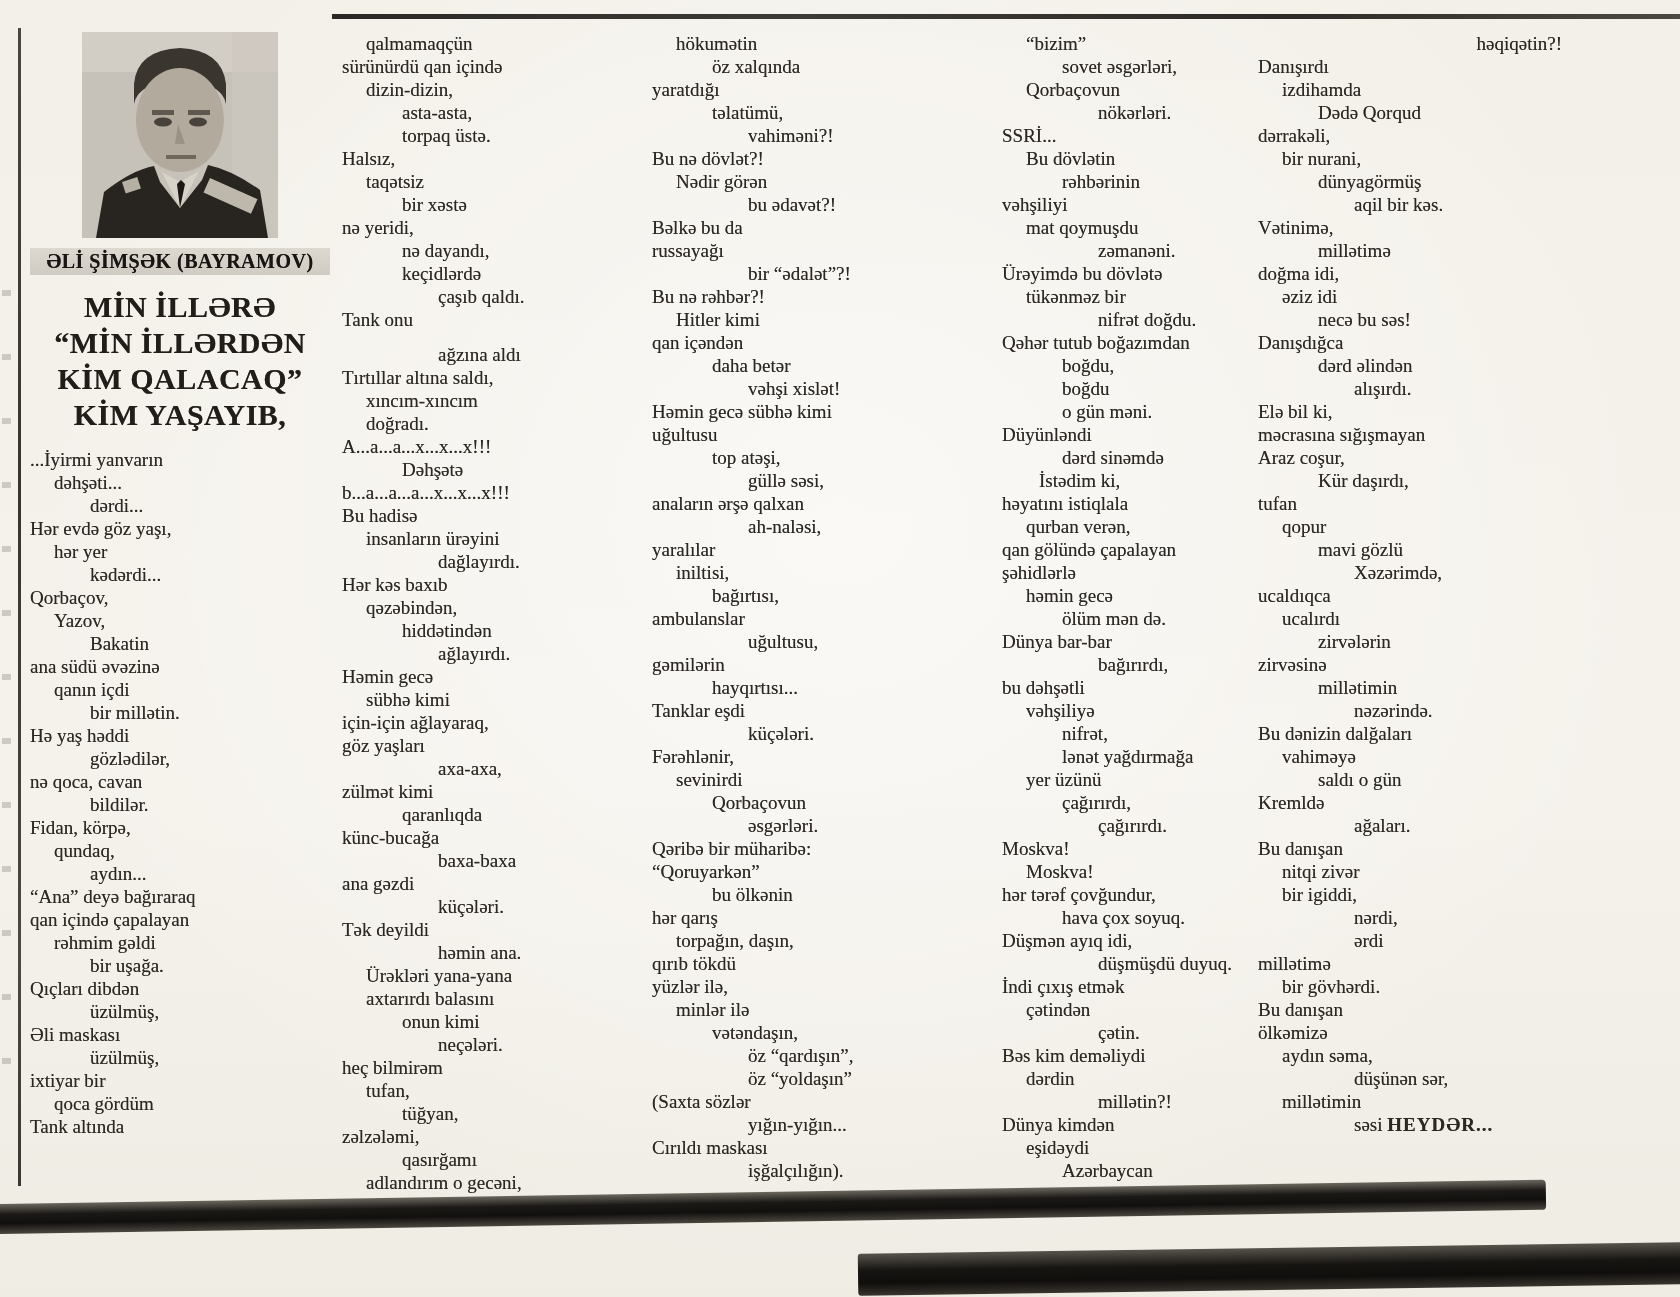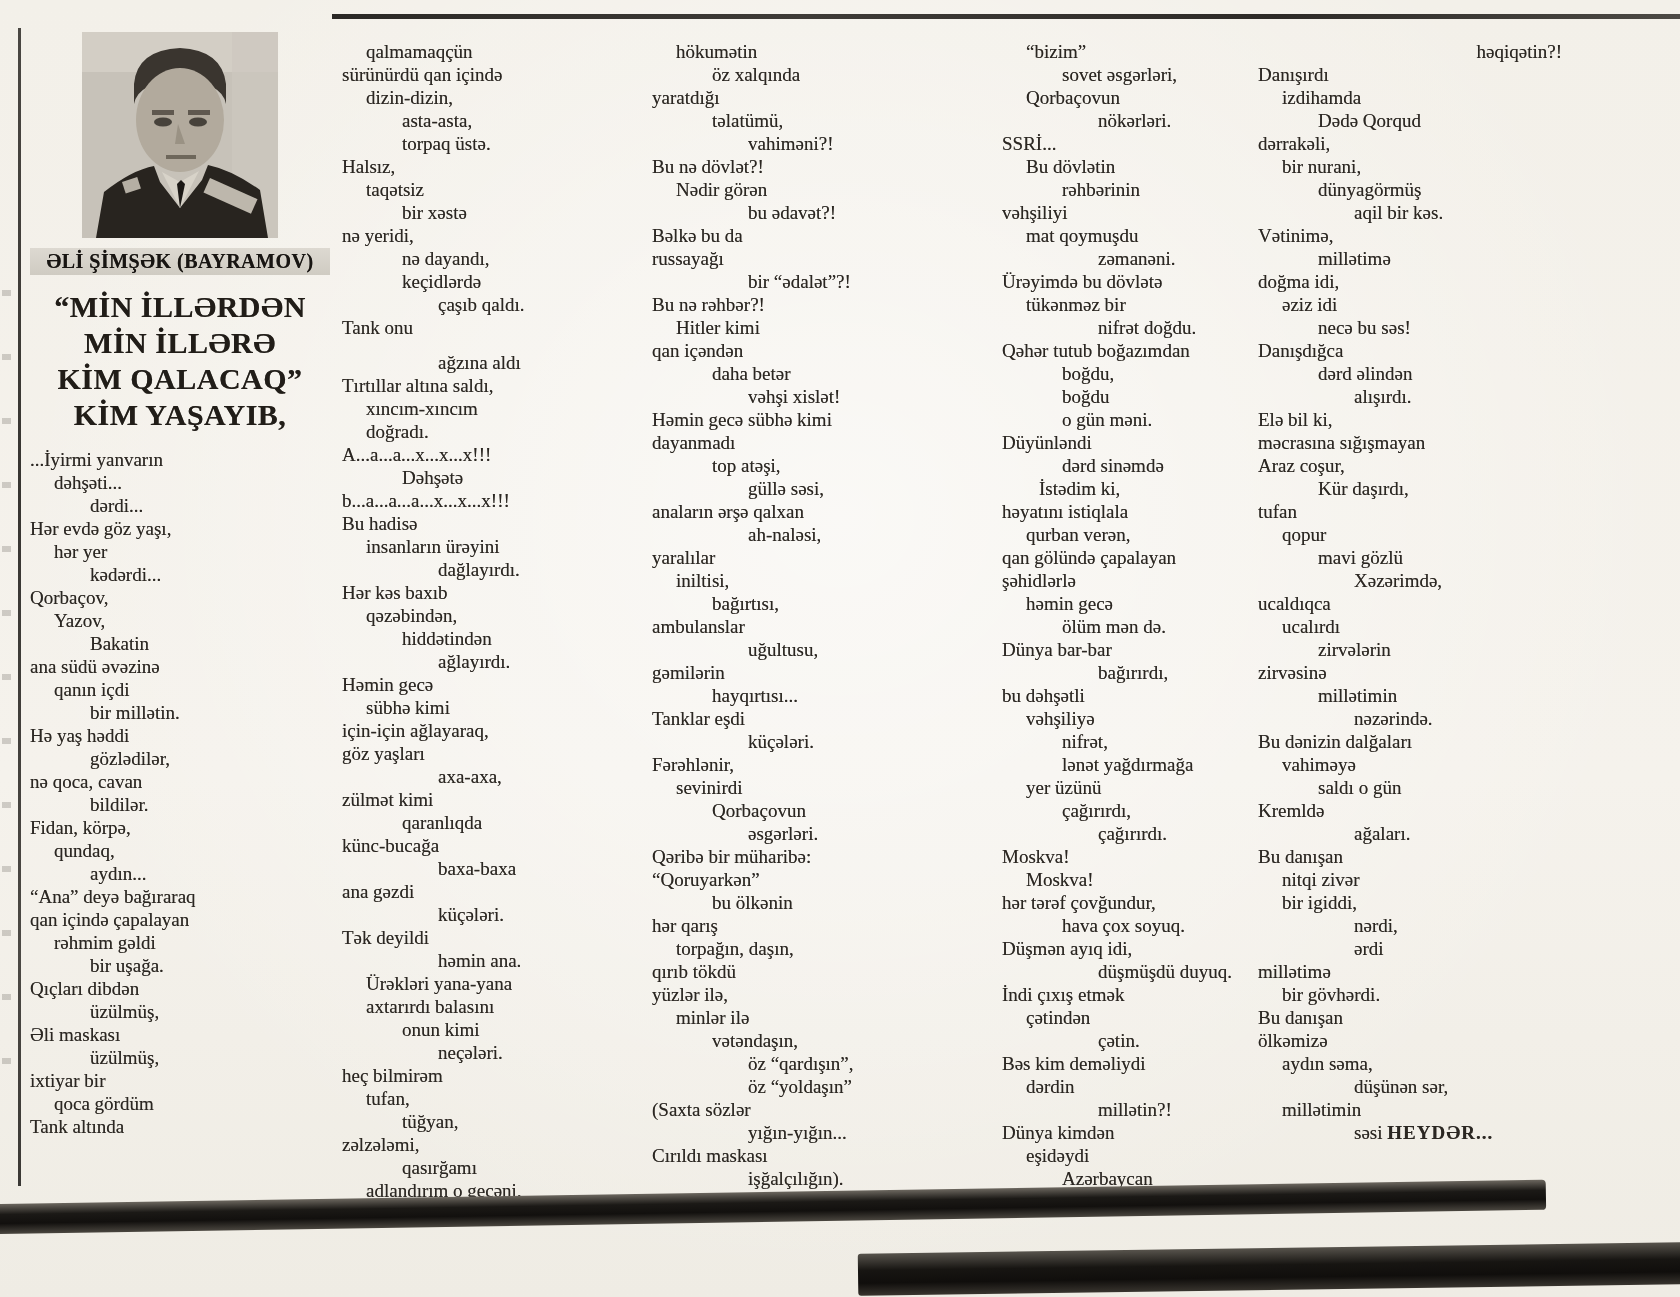--- a/index.html
+++ b/index.html
@@ -40,21 +40,21 @@
     transform: rotate(-0.9deg);
     border-radius: 4px;
   }
   .scan-bar-2 {
     position: absolute; left: 858px; top: 1248px; width: 832px; height: 42px;
     background: linear-gradient(180deg, #57534c 0%, #171512 40%, #100e0c 70%, #38342e 100%);
     transform: rotate(-0.8deg);
     border-radius: 3px;
   }
   
-  .col { position: absolute; top: 40px; width: 305px; }
+  .col { position: absolute; top: 32px; width: 305px; }
   #col1 { left: 30px;  top: 26px; width: 300px; }
   #col2 { left: 342px; }
   #col3 { left: 652px; }
   #col4 { left: 1002px; }
   #col5 { left: 1258px; width: 310px; }
   .poem-line {
     font-size: 19px;
     line-height: 23px;
     white-space: nowrap;
     color: #2b2722;
@@ -132,22 +132,22 @@
         <path d="M95 152 L98 176 L103 152 L99 148 Z" fill="#1c1916"></path>
 
         <rect x="128" y="146" width="52" height="16" fill="#bdb7ac" transform="rotate(24 128 146)"></rect>
         <rect x="40" y="150" width="16" height="12" fill="#b5afa4" transform="rotate(-18 40 150)"></rect>
       </svg>
     </div>
 
     <div class="name-banner">ƏLİ ŞİMŞƏK (BAYRAMOV)</div>
 
     <div class="poem-title">
+      <div>MİN İLLƏRƏ</div>
       <div>“MİN İLLƏRDƏN</div>
-      <div>MİN İLLƏRƏ</div>
       <div>KİM QALACAQ”</div>
       <div>KİM YAŞAYIB,</div>
     </div>
 
 
     <div class="col1-poem">
         <div class="poem-line" style="padding-left: 0px;">...İyirmi yanvarın</div>
         <div class="poem-line" style="padding-left: 24px;">dəhşəti...</div>
         <div class="poem-line" style="padding-left: 60px;">dərdi...</div>
         <div class="poem-line" style="padding-left: 0px;">Hər evdə göz yaşı,</div>
@@ -243,21 +243,21 @@
       <div class="poem-line" style="padding-left: 96px;">bu ədavət?!</div>
       <div class="poem-line" style="padding-left: 0px;">Bəlkə bu da</div>
       <div class="poem-line" style="padding-left: 0px;">russayağı</div>
       <div class="poem-line" style="padding-left: 96px;">bir “ədalət”?!</div>
       <div class="poem-line" style="padding-left: 0px;">Bu nə rəhbər?!</div>
       <div class="poem-line" style="padding-left: 24px;">Hitler kimi</div>
       <div class="poem-line" style="padding-left: 0px;">qan içəndən</div>
       <div class="poem-line" style="padding-left: 60px;">daha betər</div>
       <div class="poem-line" style="padding-left: 96px;">vəhşi xislət!</div>
       <div class="poem-line" style="padding-left: 0px;">Həmin gecə sübhə kimi</div>
-      <div class="poem-line" style="padding-left: 0px;">dayanmadı</div>
+      <div class="poem-line" style="padding-left: 0px;">uğultusu</div>
       <div class="poem-line" style="padding-left: 60px;">top atəşi,</div>
       <div class="poem-line" style="padding-left: 96px;">güllə səsi,</div>
       <div class="poem-line" style="padding-left: 0px;">anaların ərşə qalxan</div>
       <div class="poem-line" style="padding-left: 96px;">ah-naləsi,</div>
       <div class="poem-line" style="padding-left: 0px;">yaralılar</div>
       <div class="poem-line" style="padding-left: 24px;">iniltisi,</div>
       <div class="poem-line" style="padding-left: 60px;">bağırtısı,</div>
       <div class="poem-line" style="padding-left: 0px;">ambulanslar</div>
       <div class="poem-line" style="padding-left: 96px;">uğultusu,</div>
       <div class="poem-line" style="padding-left: 0px;">gəmilərin</div>

